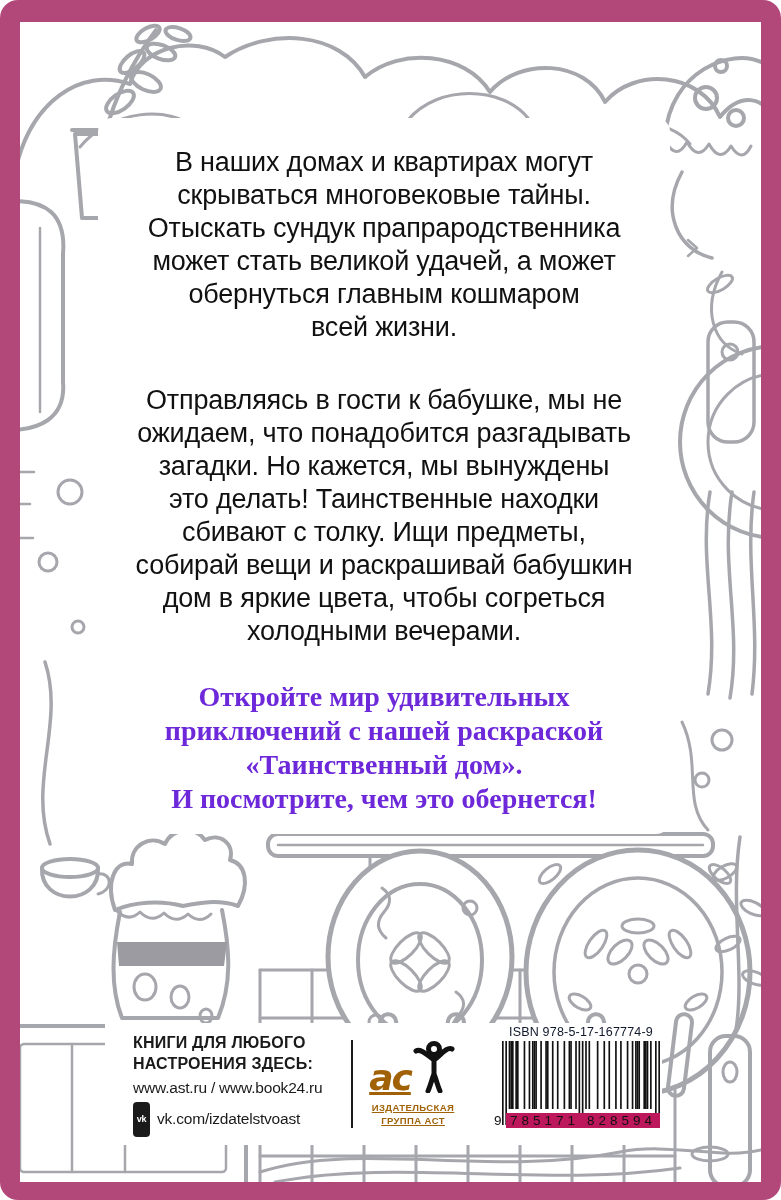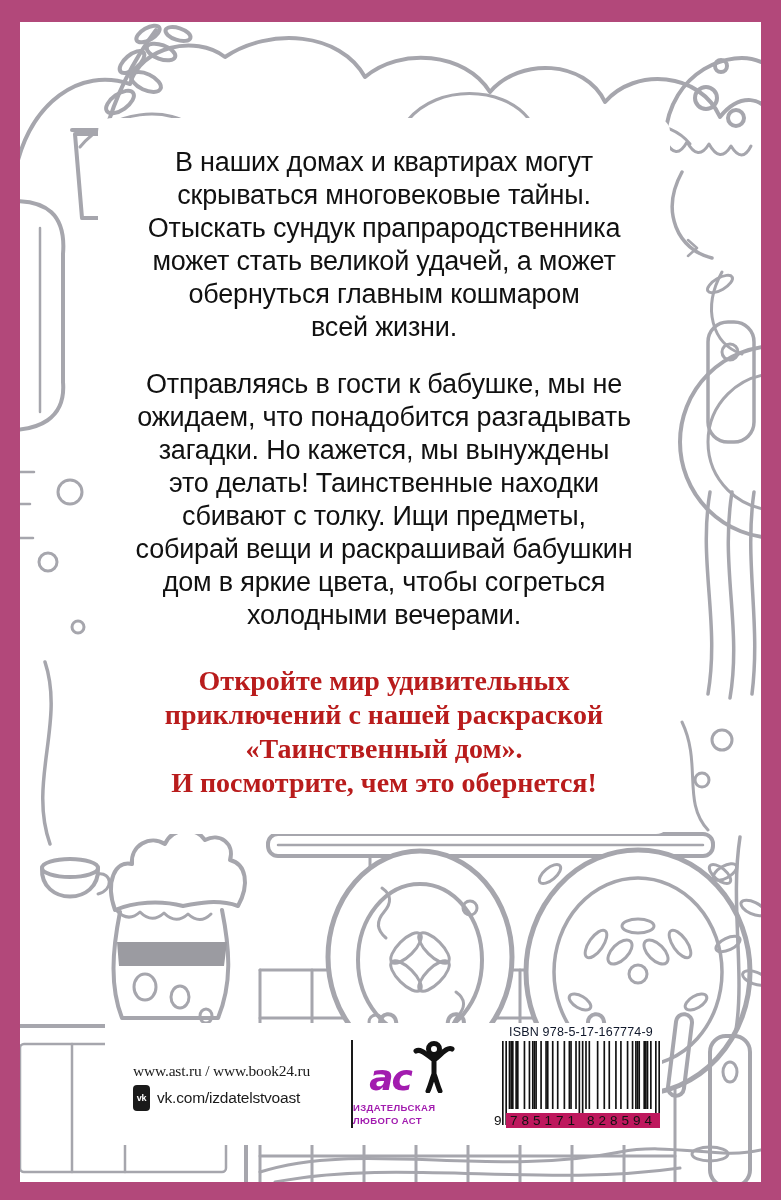--- a/index.html
+++ b/index.html
@@ -1,49 +1,49 @@
 <!DOCTYPE html>
 <html><head>
 <meta charset="utf-8">
 <style>
   html,body{margin:0;padding:0;}
   body{width:781px;height:1200px;position:relative;font-family:"Liberation Sans",sans-serif;}
-  .cover{position:absolute;inset:0;width:781px;height:1200px;background:#b2487a;overflow:hidden;}
+  .cover{position:absolute;inset:0;width:781px;height:1200px;background:#b2487a;overflow:hidden;border-radius:18px;}
   .inner{position:absolute;left:20px;right:20px;top:22px;bottom:18px;background:#ffffff;overflow:hidden;}
   .doodle{position:absolute;left:0;top:0;width:100%;height:100%;}
 
   .text-panel{
     position:absolute;left:78px;top:96px;width:572px;height:716px;
     background:#ffffff;border-radius:14px;box-sizing:border-box;
     padding:28px 12px 0 12px;text-align:center;
   }
   .text-panel p{margin:0;white-space:pre-line;}
   .blurb-p{
     font-size:27px;line-height:33px;color:#111111;letter-spacing:-0.2px;
   }
-  .blurb-p + .blurb-p{margin-top:24px;}
+  .blurb-p + .blurb-p{margin-top:40px;}
   .accent-p{
     margin-top:32px !important;
     font-family:"Liberation Serif",serif;font-weight:bold;
-    font-size:28px;line-height:34px;color:#b91c1c;
+    font-size:28px;line-height:34px;color:#6d28d9;
   }
 
   .band{
     position:absolute;left:85px;top:1001px;width:556px;height:122px;
     background:#ffffff;display:flex;align-items:center;box-sizing:border-box;
     padding-left:28px;
   }
   .info-col{width:218px;flex:0 0 auto;color:#1a1a1a;}
   .info-heading{font-weight:bold;font-size:16px;line-height:21px;white-space:pre-line;letter-spacing:0.2px;}
-  .info-url{font-size:15.5px;line-height:22px;margin-top:3px;letter-spacing:-0.2px;font-family:Liberation Serif, serif;}
+  .info-url{font-size:15.5px;line-height:22px;margin-top:3px;letter-spacing:-0.2px;}
   .soc-row{display:flex;align-items:center;gap:7px;margin-top:3px;font-size:15.5px;line-height:20px;letter-spacing:-0.2px;}
-  .soc-badge{width:17px;height:26px;background:#1a1a1a;border-radius:4px;color:#ffffff;
+  .soc-badge{width:17px;height:35px;background:#1a1a1a;border-radius:4px;color:#ffffff;
     display:flex;align-items:center;justify-content:center;font-size:9px;font-weight:bold;flex:0 0 auto;}
   .divider{width:2px;height:88px;background:#1a1a1a;flex:0 0 auto;margin:0 0 0 0;}
-  .logo-col{width:120px;flex:0 0 auto;text-align:left;color:#a21caf;}
+  .logo-col{width:120px;flex:0 0 auto;text-align:center;color:#a16207;text-decoration:underline;}
   .logo-row{display:flex;align-items:flex-end;justify-content:center;height:52px;}
   .logo-letters{font-family:"DejaVu Sans",sans-serif;font-weight:bold;font-size:36px;line-height:36px;
     letter-spacing:-2px;font-style:italic;transform:translateY(3px);}
   .logo-caption{font-size:9.5px;font-weight:bold;line-height:13px;margin-top:8px;letter-spacing:0.4px;white-space:pre-line;}
 
   .barcode-box{
     position:absolute;left:480px;top:1001px;width:162px;height:122px;background:#ffffff;
     display:flex;flex-direction:column;align-items:center;box-sizing:border-box;padding-top:2px;
   }
   .isbn-label{font-size:12.5px;color:#0f172a;letter-spacing:0.2px;white-space:nowrap;}
@@ -199,37 +199,39 @@
 дом в яркие цвета, чтобы согреться
 холодными вечерами.</p>
       <p class="accent-p">Откройте мир удивительных
 приключений с нашей раскраской
 «Таинственный дом».
 И посмотрите, чем это обернется!</p>
     </div>
 
     <div class="band">
       <div class="info-col">
+        <div class="info-heading">КНИГИ ДЛЯ ЛЮБОГО
+НАСТРОЕНИЯ ЗДЕСЬ:</div>
         <div class="info-url">www.ast.ru / www.book24.ru</div>
         <div class="soc-row">
           <span class="soc-badge">vk</span>
           <span>vk.com/izdatelstvoast</span>
         </div>
       </div>
       <div class="divider"></div>
       <div class="logo-col">
         <div class="logo-row">
           <span class="logo-letters">ас</span>
           <svg width="46" height="52" viewBox="0 0 46 52" fill="none" stroke="#111111" stroke-width="5" stroke-linecap="round" stroke-linejoin="round">
             <circle cx="23" cy="8" r="5.5"></circle>
             <path d="M23,14 V33 M23,19 C17,15 10,7 5,10 M23,19 C29,15 36,5 41,8 M23,33 C20,41 19,46 17,50 M23,33 C26,41 27,46 29,50"></path>
           </svg>
         </div>
         <div class="logo-caption">ИЗДАТЕЛЬСКАЯ
-ЛЮБОГО АСТ</div>
+ГРУППА АСТ</div>
       </div>
     </div>
 
     <div class="barcode-box">
       <div class="isbn-label">ISBN 978-5-17-167774-9</div>
       <div class="bars-wrap">
         <svg id="bars" width="158" height="84">
             <rect x="0.00" y="0" width="1.66" height="84" fill="#111"></rect>
             <rect x="3.33" y="0" width="1.66" height="84" fill="#111"></rect>
             <rect x="6.65" y="0" width="1.66" height="68" fill="#111"></rect>

